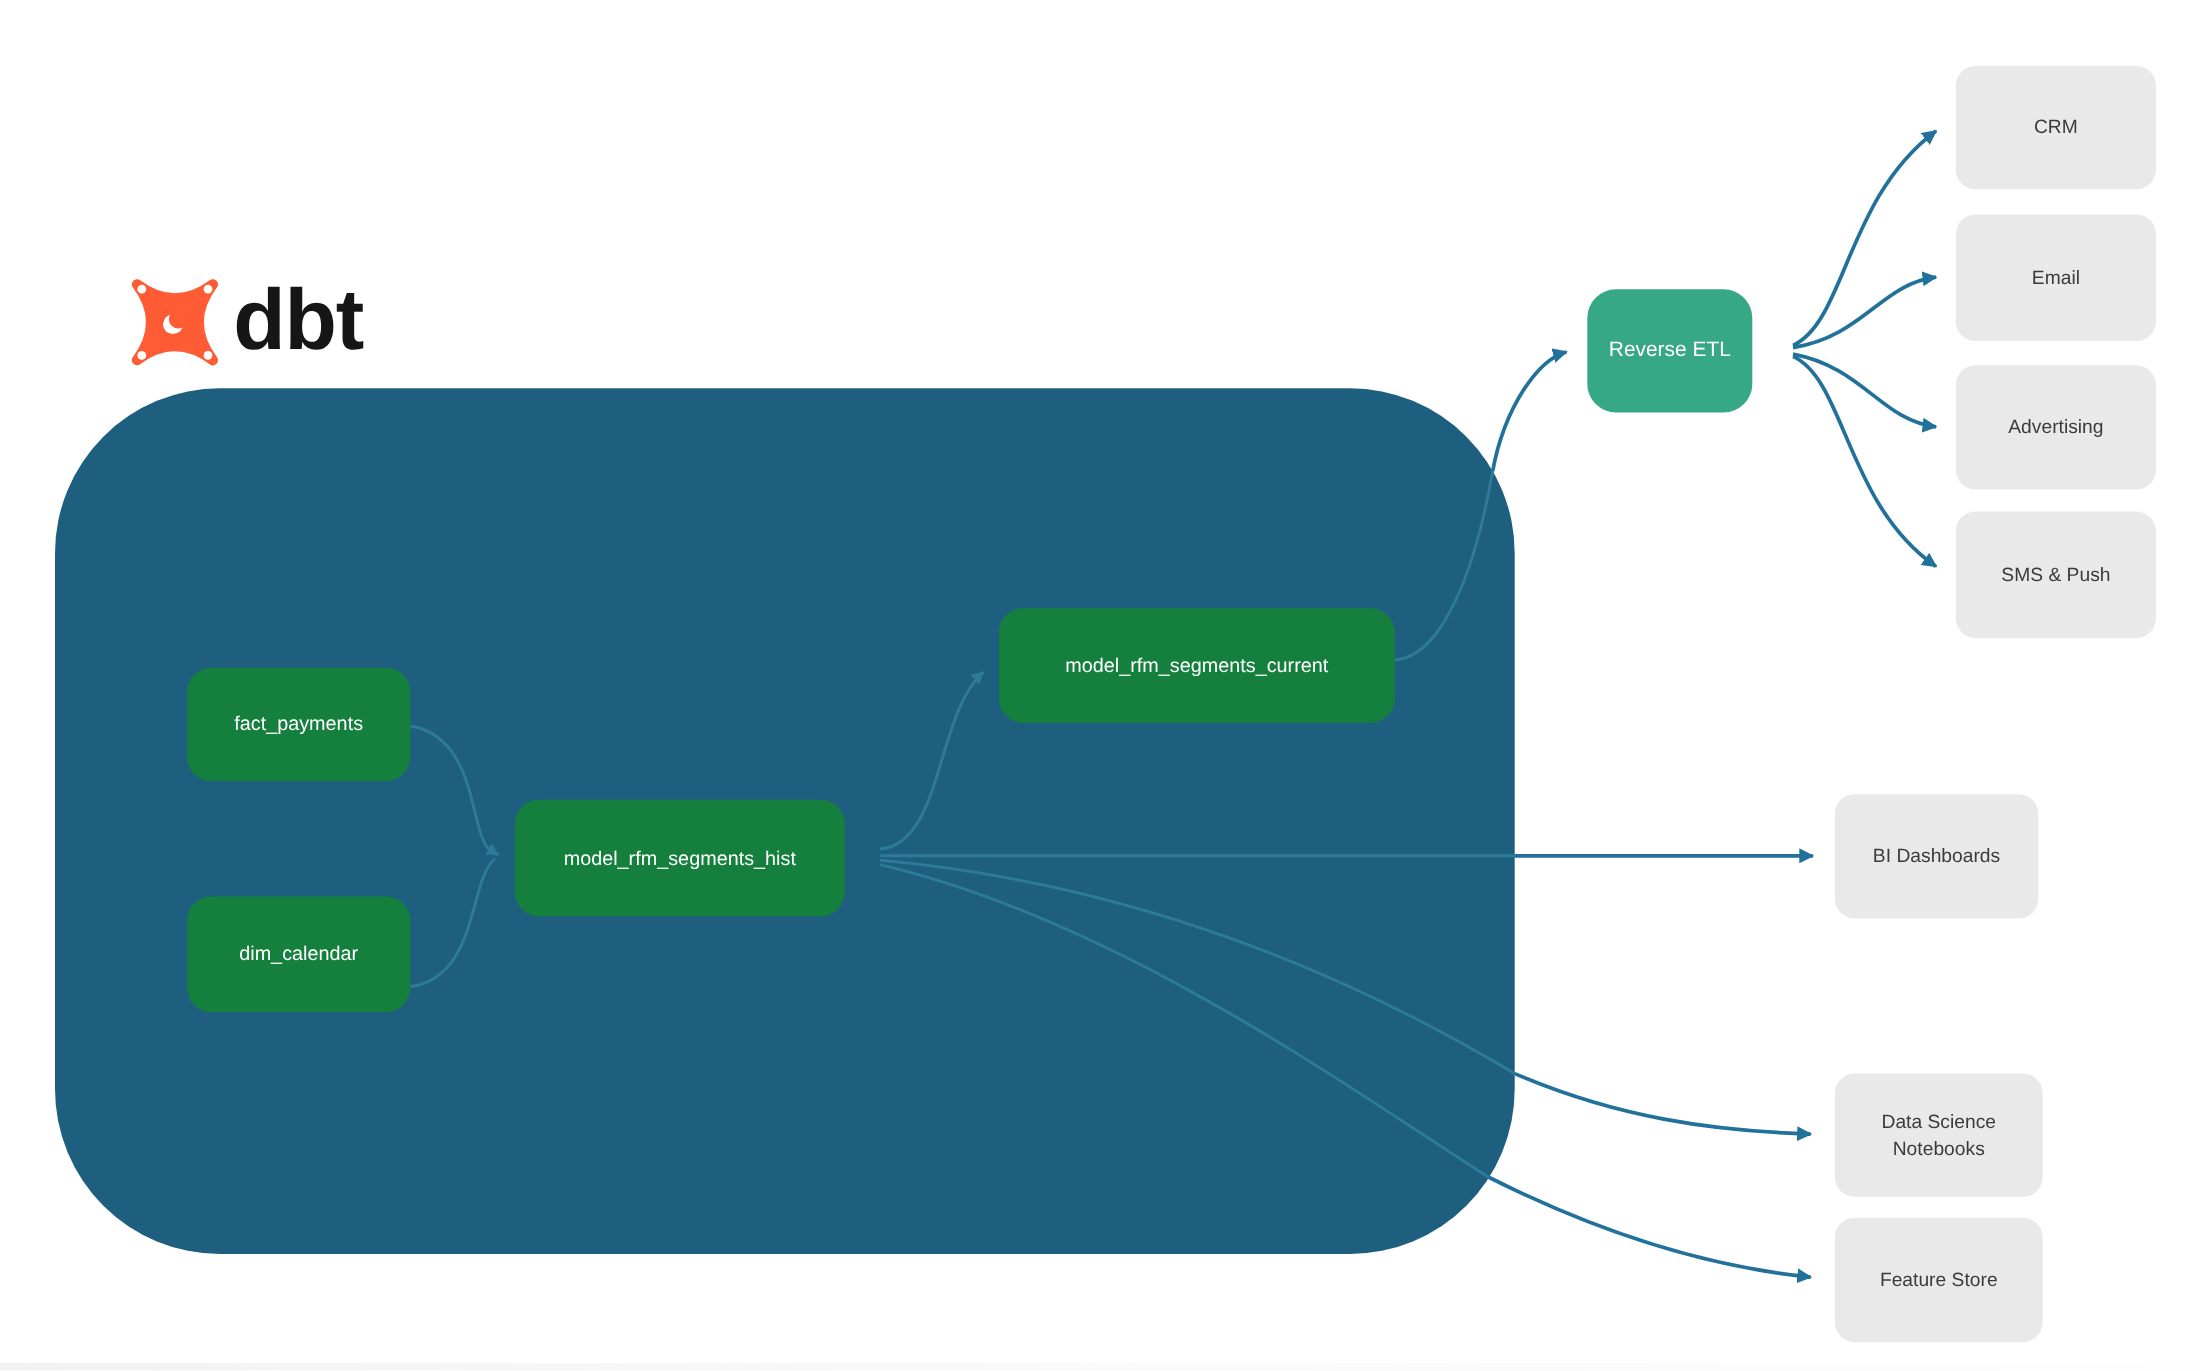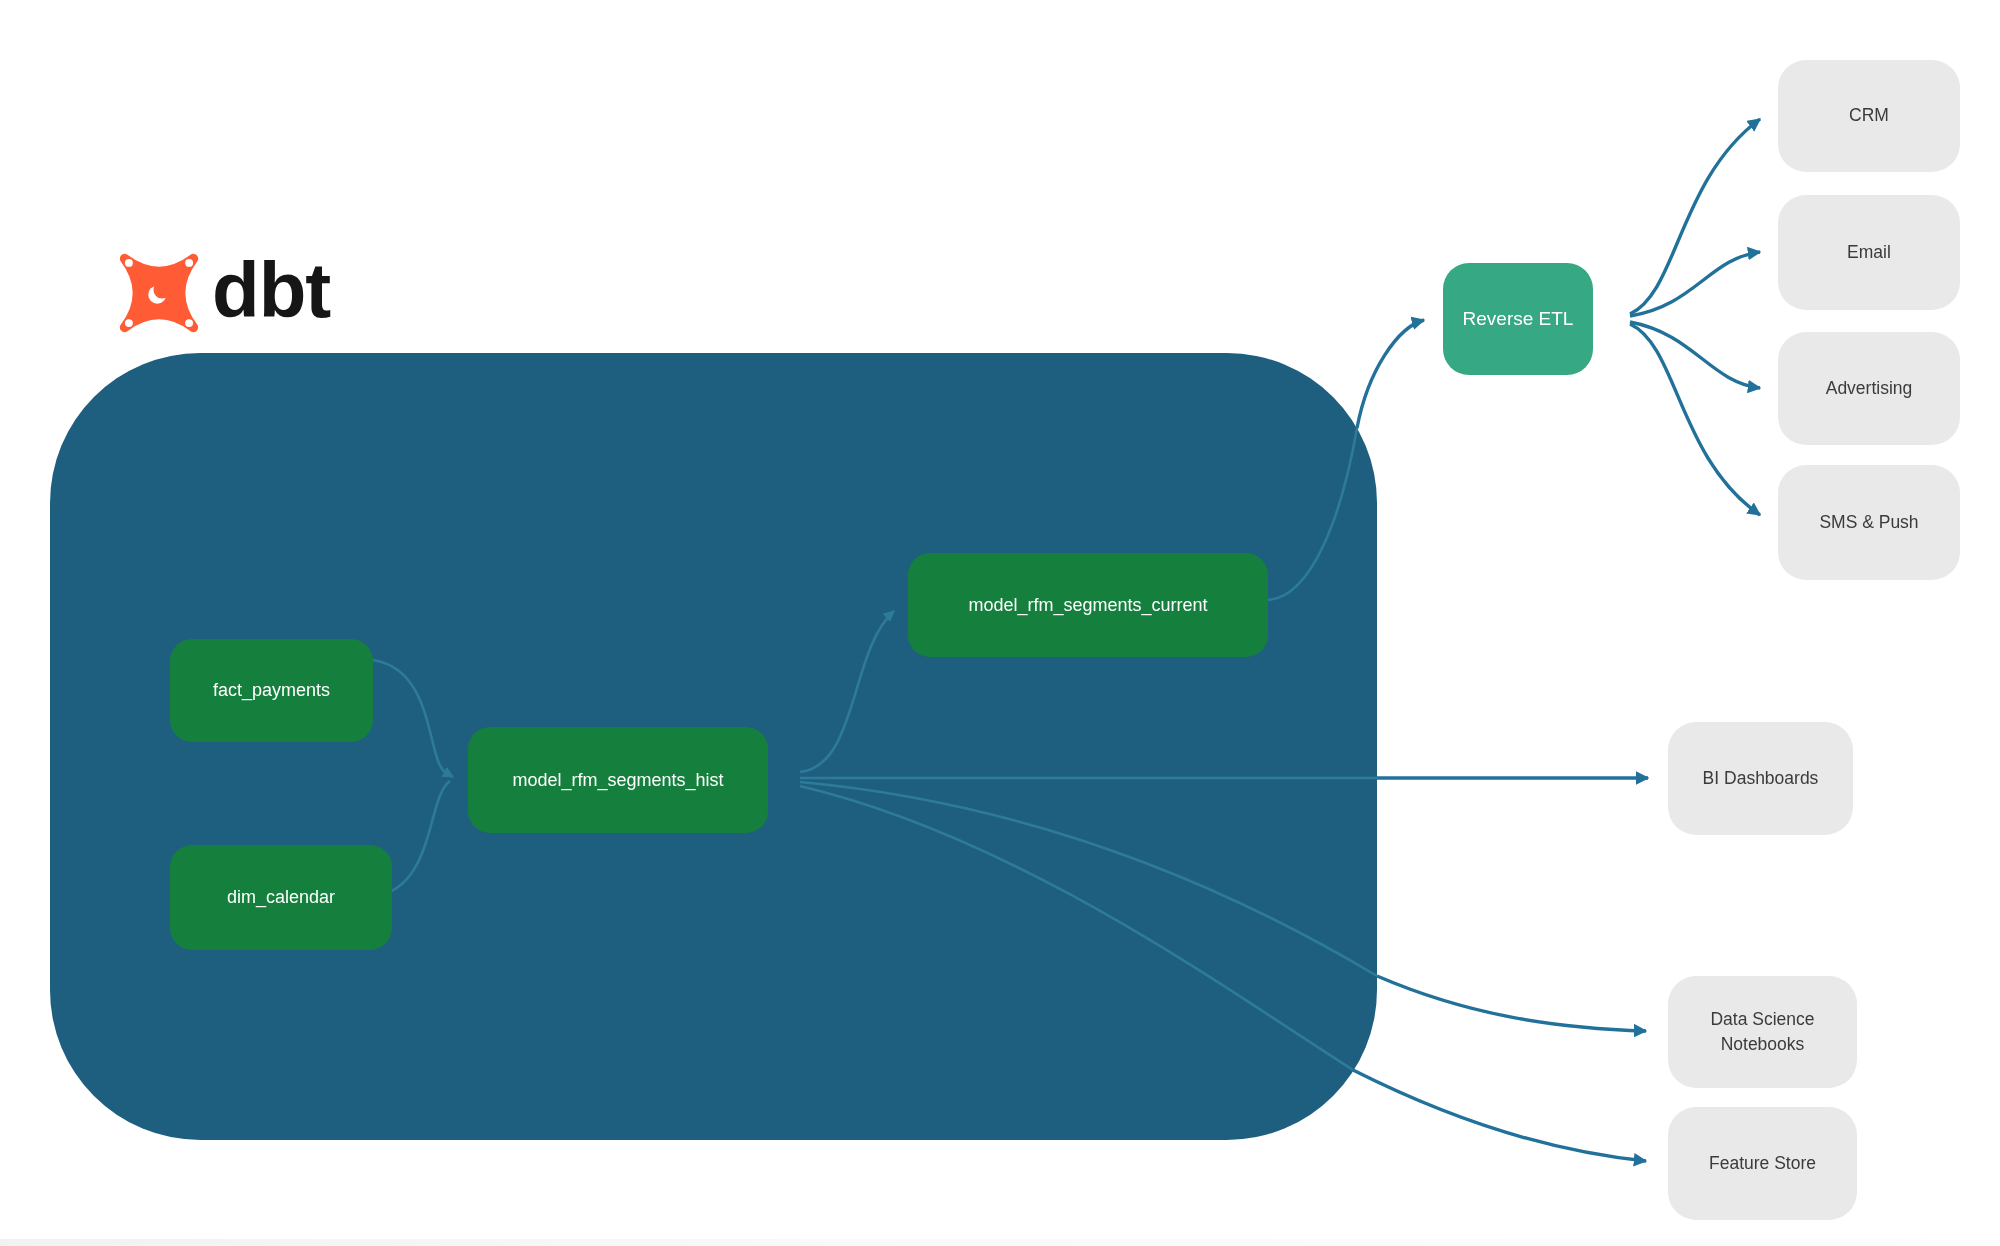--- a/index.html
+++ b/index.html
@@ -23,21 +23,21 @@
     position:absolute;z-index:3;display:flex;align-items:center;justify-content:center;
     text-align:center;box-sizing:border-box;
   }
   .model{
     background:#15803d;color:#ffffff;border-radius:22px;font-size:18px;
   }
   .etl{
     background:#36A884;color:#ffffff;border-radius:26px;font-size:19px;
   }
   .dest{
-    background:#E9E9E9;color:#3B3B3B;border-radius:28px;font-size:17.5px;
+    background:#E9E9E9;color:#3B3B3B;border-radius:18px;font-size:17.5px;
     line-height:1.45;padding:0 18px;
   }
   
   .logo{
     position:absolute;left:116px;top:250px;z-index:4;display:flex;align-items:center;
   }
   .logo-mark{width:86px;height:86px;display:block;}
   .logo-text{
     font-size:78px;font-weight:800;color:#161616;margin-left:10px;line-height:1;
     letter-spacing:-1px;margin-top:-6px;
@@ -88,25 +88,25 @@
     <path class="edge-out" d="M1357,428 C1368,370 1398,327 1424,320" marker-end="url(#ah-out)"></path>
     <path class="edge-out" d="M1630,314 C1678,292 1678,180 1760,119" marker-end="url(#ah-out)"></path>
     <path class="edge-out" d="M1630,316 C1694,306 1710,258 1760,252" marker-end="url(#ah-out)"></path>
     <path class="edge-out" d="M1630,322 C1694,334 1710,382 1760,388" marker-end="url(#ah-out)"></path>
     <path class="edge-out" d="M1630,324 C1678,346 1678,458 1760,515" marker-end="url(#ah-out)"></path>
     <path class="edge-out" d="M1377,778 L1648,778" marker-end="url(#ah-out)"></path>
     <path class="edge-out" d="M1377,976 C1470,1016 1556,1028 1646,1031" marker-end="url(#ah-out)"></path>
     <path class="edge-out" d="M1353,1070 C1460,1124 1556,1152 1646,1161" marker-end="url(#ah-out)"></path>
   </svg>
 
-  <div class="node model" style="left:170px;top:607px;width:203px;height:103px;margin-top:32px;">
+  <div class="node model" style="left:170px;top:607px;width:203px;height:103px;">
     <span>fact_payments</span>
   </div>
 
-  <div class="node model" style="left:170px;top:845px;width:222px;height:105px;">
+  <div class="node model" style="left:170px;top:815px;width:203px;height:105px;">
     <span>dim_calendar</span>
   </div>
 
   <div class="node model" style="left:468px;top:727px;width:300px;height:106px;">
     <span>model_rfm_segments_hist</span>
   </div>
 
   <div class="node model" style="left:908px;top:553px;width:360px;height:104px;">
     <span>model_rfm_segments_current</span>
   </div>

